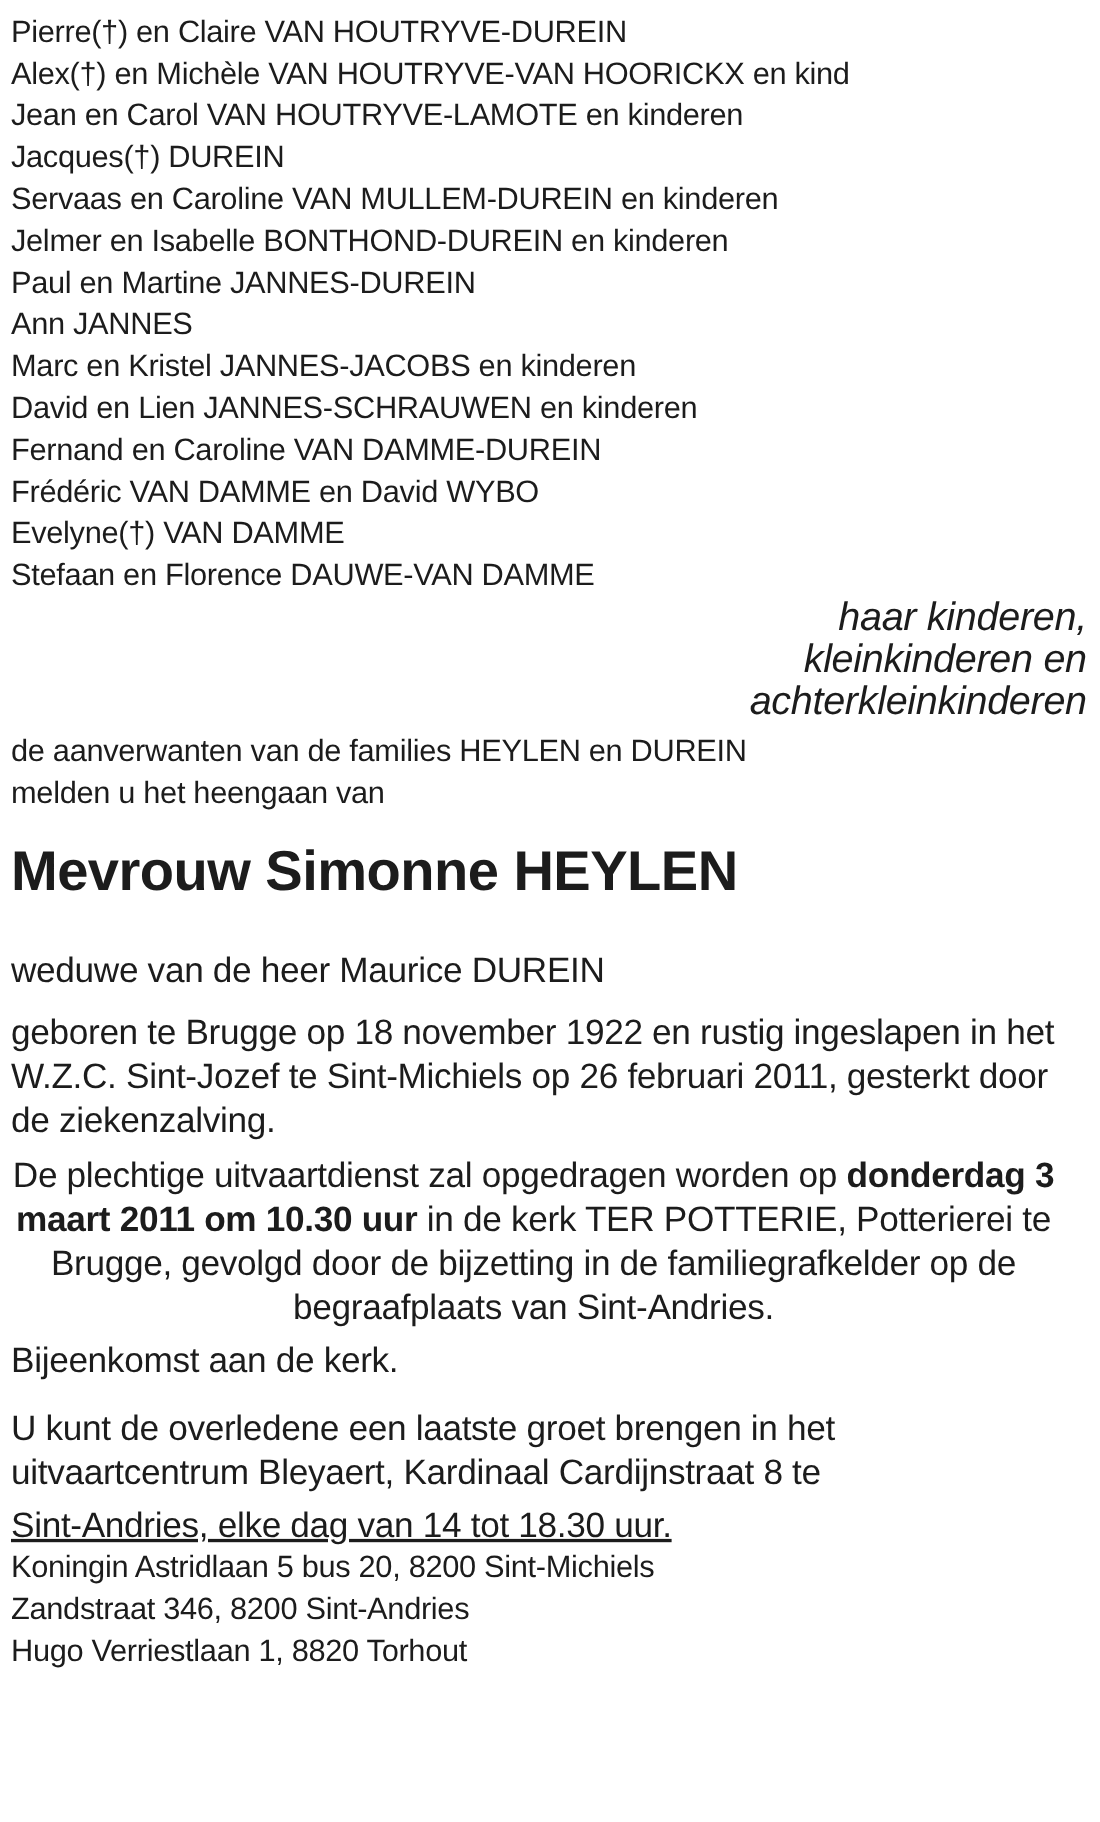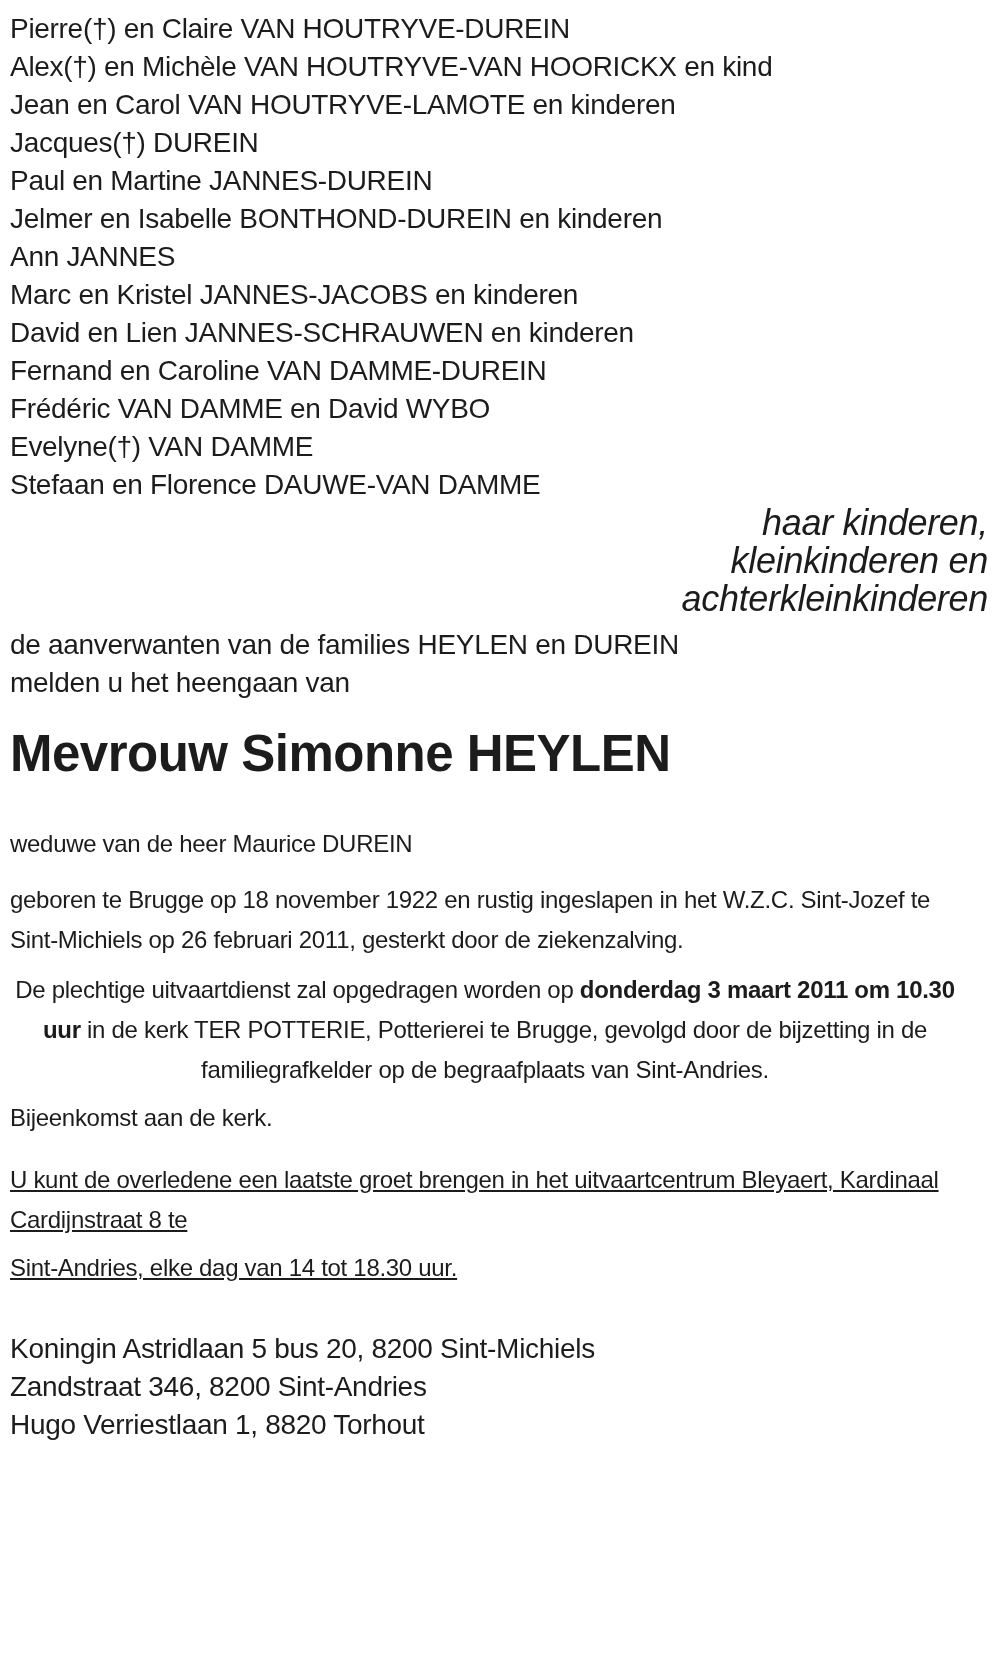--- a/index.html
+++ b/index.html
@@ -38,47 +38,48 @@
   }
   .announcement { margin-top: 8px; }
   h1.deceased-name {
     font-size: 51px;
     line-height: 52px;
     font-weight: bold;
     margin: 26px 0 0 0;
     letter-spacing: -0.5px;
   }
   p.para {
-    font-size: 24px;
+    font-size: 32px;
     line-height: 40px;
     margin: 12px 0 0 0;
     max-width: 950px;
   }
   p.widow { margin-top: 44px; }
   p.birth-death { margin-top: 16px; }
   p.service { margin-top: 10px; text-align: center; }
   p.meeting { margin-top: 8px; }
   .offering { margin-top: 2px; }
-  p.visit { margin-top: 22px; text-decoration: underline; }
+  p.visit { margin-top: 22px; }
   p.visit-hours { margin-top: 8px; text-decoration: underline; }
-  .addresses { margin-top: 42px; }
+  .addresses { }
   strong { font-weight: bold; }
 </style>
 </head>
 <body>
 
 <div class="page">
 
   <section class="family-list">
     <div class="line">Pierre(†) en Claire VAN HOUTRYVE-DUREIN</div>
     <div class="line">Alex(†) en Michèle VAN HOUTRYVE-VAN HOORICKX en kind</div>
     <div class="line">Jean en Carol VAN HOUTRYVE-LAMOTE en kinderen</div>
     <div class="line">Jacques(†) DUREIN</div>
+    <div class="line">Servaas en Caroline VAN MULLEM-DUREIN en kinderen</div>
+    <div class="line">Jelmer en Isabelle BONTHOND-DUREIN en kinderen</div>
     <div class="line">Paul en Martine JANNES-DUREIN</div>
-    <div class="line">Jelmer en Isabelle BONTHOND-DUREIN en kinderen</div>
     <div class="line">Ann JANNES</div>
     <div class="line">Marc en Kristel JANNES-JACOBS en kinderen</div>
     <div class="line">David en Lien JANNES-SCHRAUWEN en kinderen</div>
     <div class="line">Fernand en Caroline VAN DAMME-DUREIN</div>
     <div class="line">Frédéric VAN DAMME en David WYBO</div>
     <div class="line">Evelyne(†) VAN DAMME</div>
     <div class="line">Stefaan en Florence DAUWE-VAN DAMME</div>
   </section>
 
   <section class="relatives">

